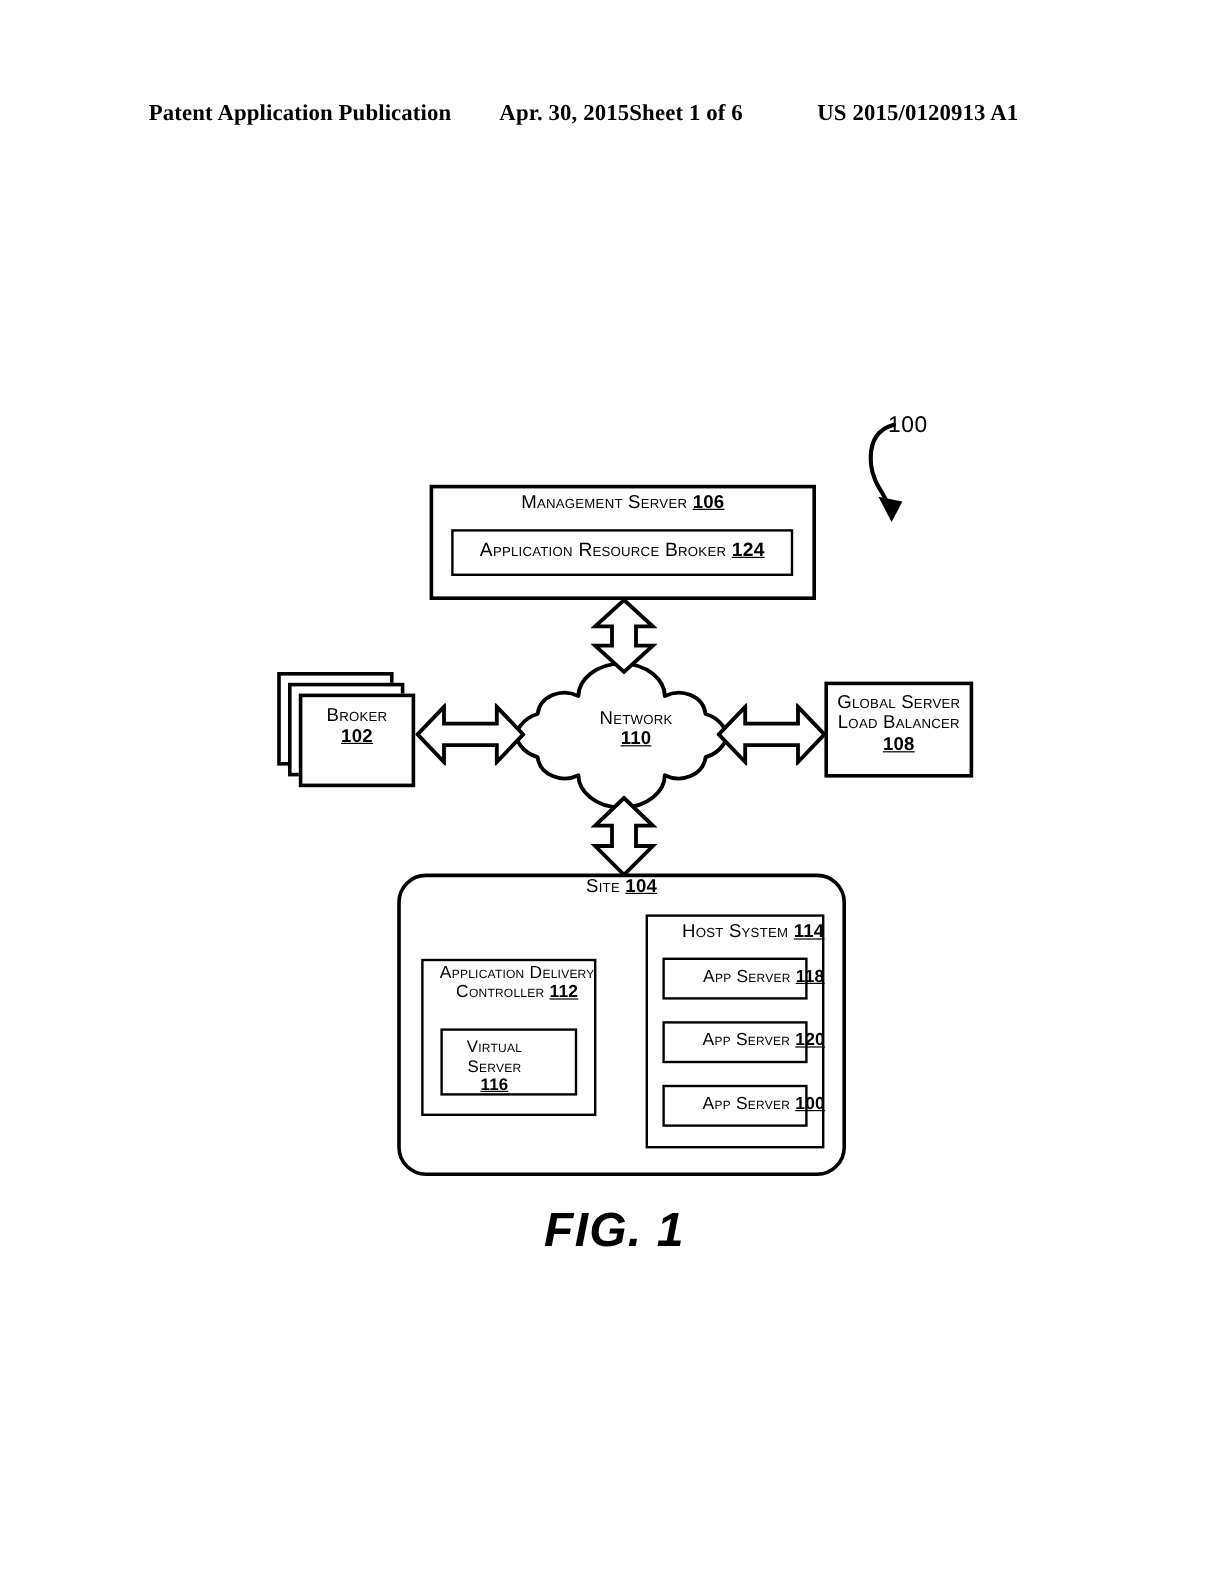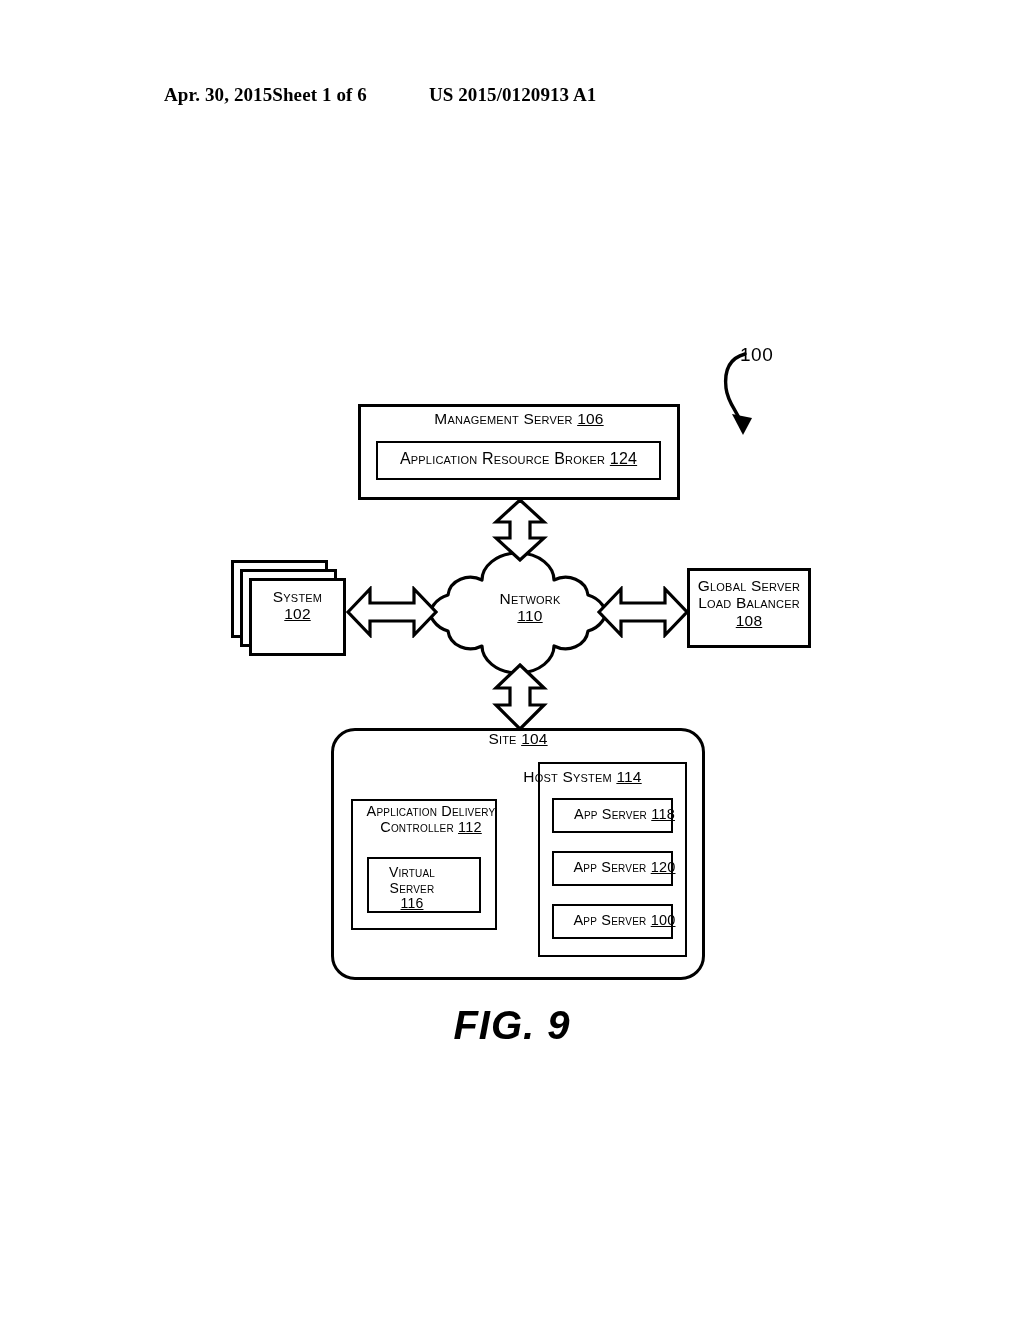--- a/index.html
+++ b/index.html
@@ -56,20 +56,21 @@
     text-align: center;
     font-variant: small-caps;
     font-family: "Liberation Sans", sans-serif;
     line-height: 1.12;
     letter-spacing: 0.2px;
     white-space: pre-line;
   }
   .refnum {
     text-decoration: underline;
     text-underline-offset: 1px;
+    font-weight: bold;
   }
 
   
   #ref100-label {
     position: absolute;
     left: 740px;
     top: 344px;
     font-family: "Liberation Sans", sans-serif;
     font-size: 19px;
     letter-spacing: 0.5px;
@@ -201,35 +202,36 @@
     font-size: 14px;
   }
 
   #host-system-box {
     left: 538px;
     top: 762px;
     width: 149px;
     height: 195px;
   }
   #host-system-label {
-    left: 508px;
+    left: 538px;
     top: 768px;
     width: 149px;
     font-size: 15.5px;
+    text-align: right;
   }
   .app-server-box {
     left: 552px;
     width: 121px;
     height: 35px;
   }
   #app-server-118-box { top: 798px; }
   #app-server-120-box { top: 851px; }
   #app-server-122-box { top: 904px; }
   .app-server-label {
-    left: 564px;
+    left: 576px;
     width: 121px;
     font-size: 14.5px;
   }
   #app-server-118-label { top: 806px; }
   #app-server-120-label { top: 859px; }
   #app-server-122-label { top: 912px; }
 
   
   .arrow-svg {
     position: absolute;
@@ -246,20 +248,21 @@
     font-style: italic;
     font-weight: bold;
     font-size: 40px;
     letter-spacing: 1px;
   }
 </style>
 </head>
 <body>
 
 <div id="page-header">
+  <span class="hdr-pub">Patent Application Publication</span>
   <span class="hdr-date">Apr. 30, 2015</span>
   <span class="hdr-sheet">Sheet 1 of 6</span>
   <span class="hdr-patno">US 2015/0120913 A1</span>
 </div>
 
 <div id="ref100-label">100</div>
 <svg id="ref100-arrow" class="arrow-svg" width="70" height="100" viewBox="0 0 70 100">
   <path d="M 45 14 C 30 18, 24 30, 26 48 C 28 66, 41 74, 43 90" fill="none" stroke="#000" stroke-width="3.4" stroke-linecap="round"></path>
   <path d="M 43 95 L 32 74 L 52 78 Z" fill="#000"></path>
 </svg>
@@ -268,21 +271,21 @@
 <div class="lbl" id="management-server-label"><span>Management Server </span><span class="refnum">106</span></div>
 
 <div class="box box-thin" id="app-resource-broker-box"></div>
 <div class="lbl" id="app-resource-broker-label"><span>Application Resource Broker </span><span class="refnum">124</span></div>
 
 <div id="clients-stack">
   <div class="sheet sheet-back"></div>
   <div class="sheet sheet-mid"></div>
   <div class="sheet sheet-front"></div>
 </div>
-<div class="lbl" id="clients-label"><span>System</span><br><span class="refnum">102</span></div>
+<div class="lbl" id="clients-label"><span>Broker</span><br><span class="refnum">102</span></div>
 
 <svg id="network-cloud" viewBox="0 0 180 132">
   <path d="M 90 6
            C 112 6, 126 20, 126 33
            C 140 26, 158 33, 160 48
            C 174 52, 178 64, 178 66
            C 178 68, 174 80, 160 84
            C 158 99, 140 106, 126 99
            C 126 112, 112 126, 90 126
            C 68 126, 54 112, 54 99
@@ -327,13 +330,13 @@
 </svg>
 
 <svg class="arrow-svg" style="left:597px; top:586px;" width="92" height="52" viewBox="0 0 92 52">
   <path d="M 2 26 L 24 3 L 24 17 L 68 17 L 68 3 L 90 26 L 68 49 L 68 35 L 24 35 L 24 49 Z" fill="#fff" stroke="#000" stroke-width="3.2" stroke-linejoin="miter"></path>
 </svg>
 
 <svg class="arrow-svg" style="left:492px; top:663px;" width="56" height="68" viewBox="0 0 56 68">
   <path d="M 28 2 L 52 25 L 38 25 L 38 42 L 52 42 L 28 66 L 4 42 L 18 42 L 18 25 L 4 25 Z" fill="#fff" stroke="#000" stroke-width="3.2" stroke-linejoin="miter"></path>
 </svg>
 
-<div id="figure-caption">FIG. 9</div>
+<div id="figure-caption">FIG. 1</div>
 
 </body></html>

